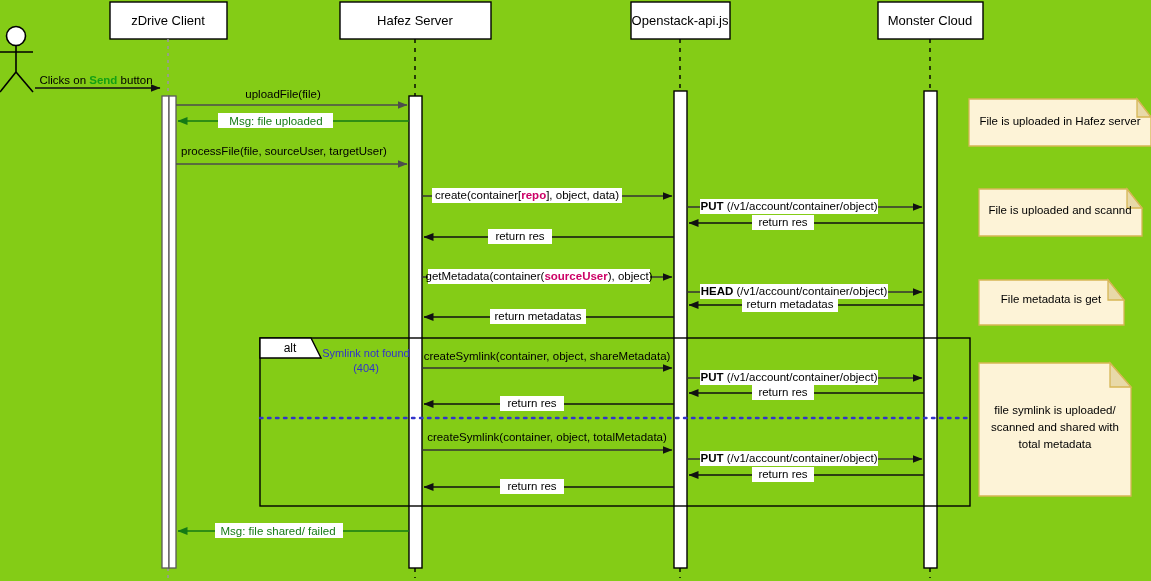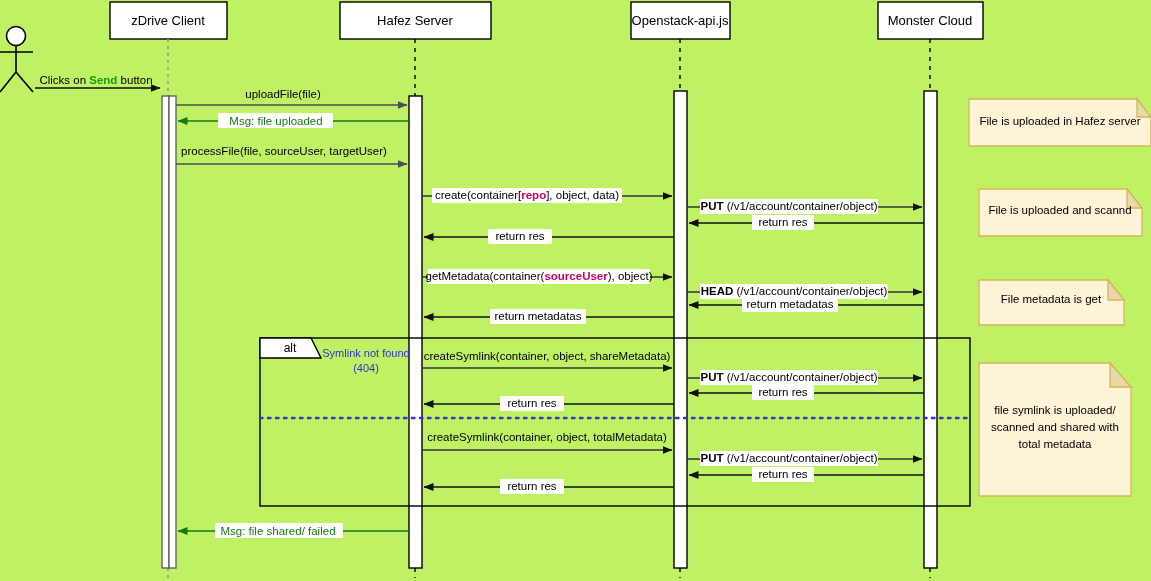--- a/index.html
+++ b/index.html
@@ -5,21 +5,21 @@
 <style>
   html,body{margin:0;padding:0;background:#ffffff;}
   body{
     font-family:"Liberation Sans", sans-serif;
     -webkit-font-smoothing:antialiased;
   }
   #canvas{
     position:relative;
     width:1151px;
     height:581px;
-    background:#bef264;
+    background:#84cc16;
     overflow:hidden;
   }
   svg.layer{
     position:absolute;
     left:0; top:0;
     width:1151px;
     height:581px;
     overflow:visible;
   }
   

